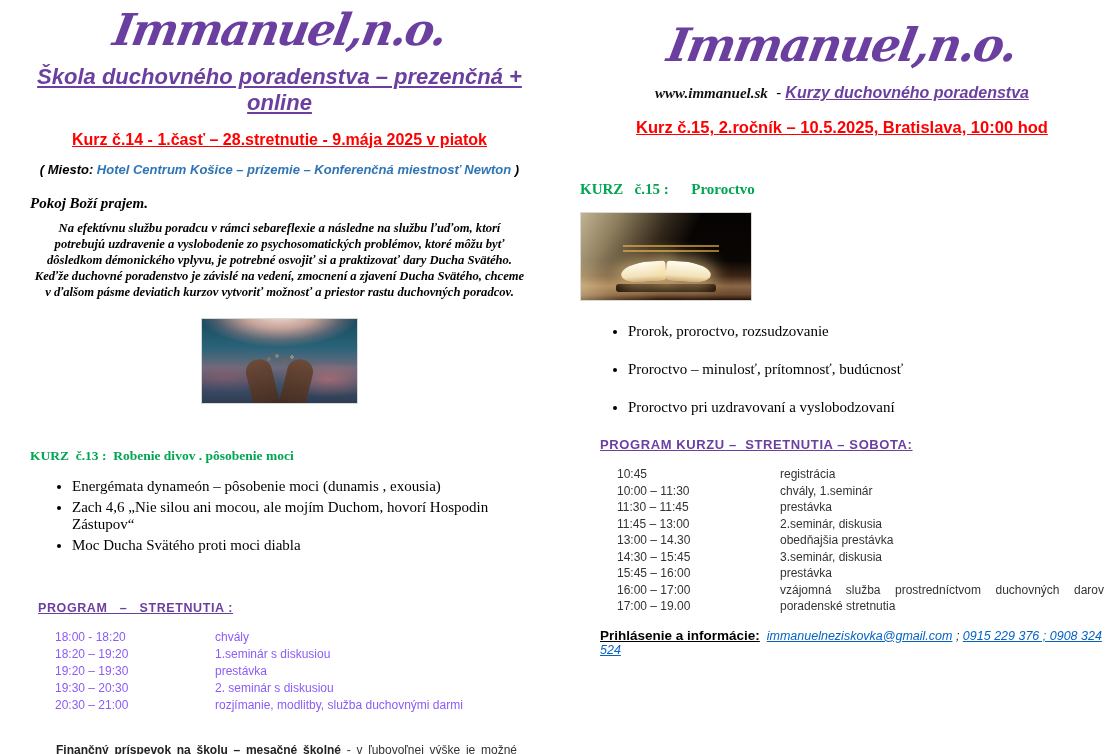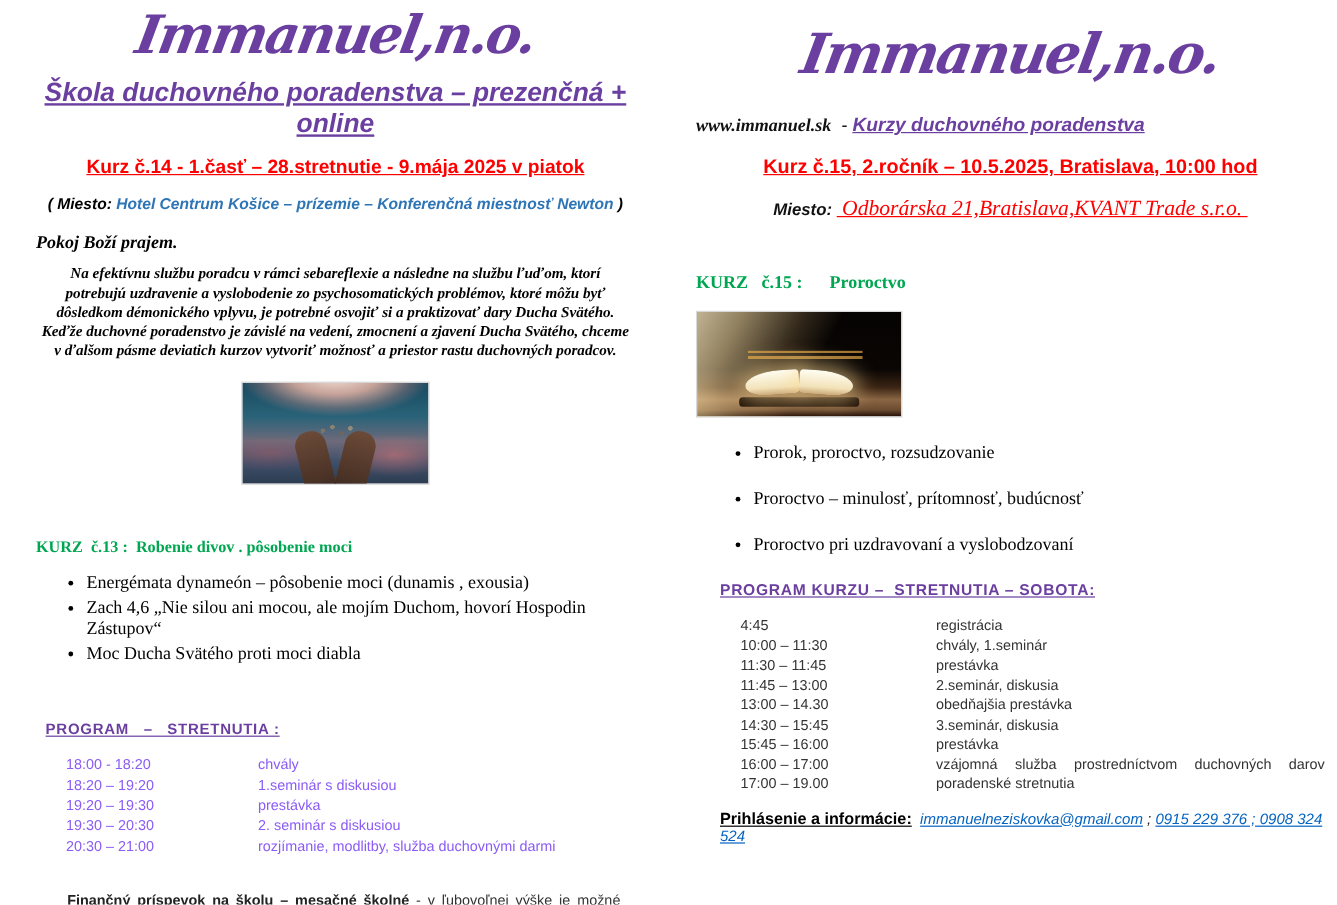--- a/index.html
+++ b/index.html
@@ -63,21 +63,21 @@
   .schedule-right .time{flex:0 0 163px;}
   .activity-justify{display:block;width:330px;text-align:justify;text-align-last:justify;}
 
   .fee-left{margin:27px 12px 0 26px;font-size:12px;color:#333;text-align:justify;line-height:1.55;}
   .fee-left b{color:#222;}
   .signup-label{font-weight:bold;font-size:13.5px;text-decoration:underline;font-style:normal;}
   .sit{font-style:italic;color:#222;}
   .link{color:#0563C1;font-style:italic;text-decoration:underline;cursor:pointer;}
 
   
-  .www-line{margin-top:28px;font-size:15px;}
+  .www-line{margin-top:16px;text-align:center;font-size:15px;}
   .www{font-family:"Liberation Serif",serif;font-weight:bold;font-style:italic;color:#111;}
   .kurzy-link{color:#6B3FA0;font-weight:bold;font-style:italic;font-size:16px;text-decoration:underline;cursor:pointer;}
   .title-red-right{margin-top:16px;text-align:center;font-size:16.5px;font-weight:bold;color:#FF0000;}
   .miesto-right{margin-top:14px;text-align:center;}
   .miesto-label{font-weight:bold;font-style:italic;font-size:14px;color:#111;}
   .miesto-addr{font-family:"Liberation Serif",serif;font-style:italic;font-size:18px;color:#FF0000;
                text-decoration:underline;}
   .course-heading-right{margin-top:44px;font-family:"Liberation Serif",serif;font-weight:bold;
          font-size:15px;color:#00A651;white-space:pre-wrap;}
   .img-bible{width:170px;height:87px;margin:14px 0 0 0;background:
@@ -165,42 +165,41 @@
 
   </div>
 
   <div class="page page-right">
     <div class="logo logo-right">Immanuel,n.o.</div>
 
     <div class="www-line"><span class="www">www.immanuel.sk</span><span style="white-space:pre-wrap;">  - </span><a class="kurzy-link">Kurzy duchovného poradenstva</a></div>
 
     <div class="title-red-right"><span class="u">Kurz č.15, 2.ročník – 10.5.2025, Bratislava, 10:00 hod</span></div>
 
-    <div class="miesto-right"><span class="miesto-label" style="white-space:pre-wrap;">Miesto: </span><span class="miesto-addr" style="white-space:pre-wrap;"> Odborárska 21,Bratislava,KVANT Trade s.r.o. </span></div>
 
     <div class="course-heading-right">KURZ   č.15 :      Proroctvo</div>
 
     <div class="img-frame img-bible">
       <div class="beam"></div>
       <div class="verse"></div>
       <div class="book-base"></div>
       <div class="book"></div>
     </div>
 
     <ul class="bullets-right">
       <li>Prorok, proroctvo, rozsudzovanie</li>
       <li>Proroctvo – minulosť, prítomnosť, budúcnosť</li>
       <li>Proroctvo pri uzdravovaní a vyslobodzovaní</li>
     </ul>
 
     <div class="program-heading program-heading-right"><span class="u">PROGRAM KURZU –  STRETNUTIA – SOBOTA:</span></div>
 
     <div class="schedule schedule-right">
       <div class="row">
-          <span class="time">4:45</span>
+          <span class="time">10:45</span>
           <span class="activity">registrácia</span>
         </div>
       <div class="row">
           <span class="time">10:00 – 11:30</span>
           <span class="activity">chvály, 1.seminár</span>
         </div>
       <div class="row">
           <span class="time">11:30 – 11:45</span>
           <span class="activity">prestávka</span>
         </div>

